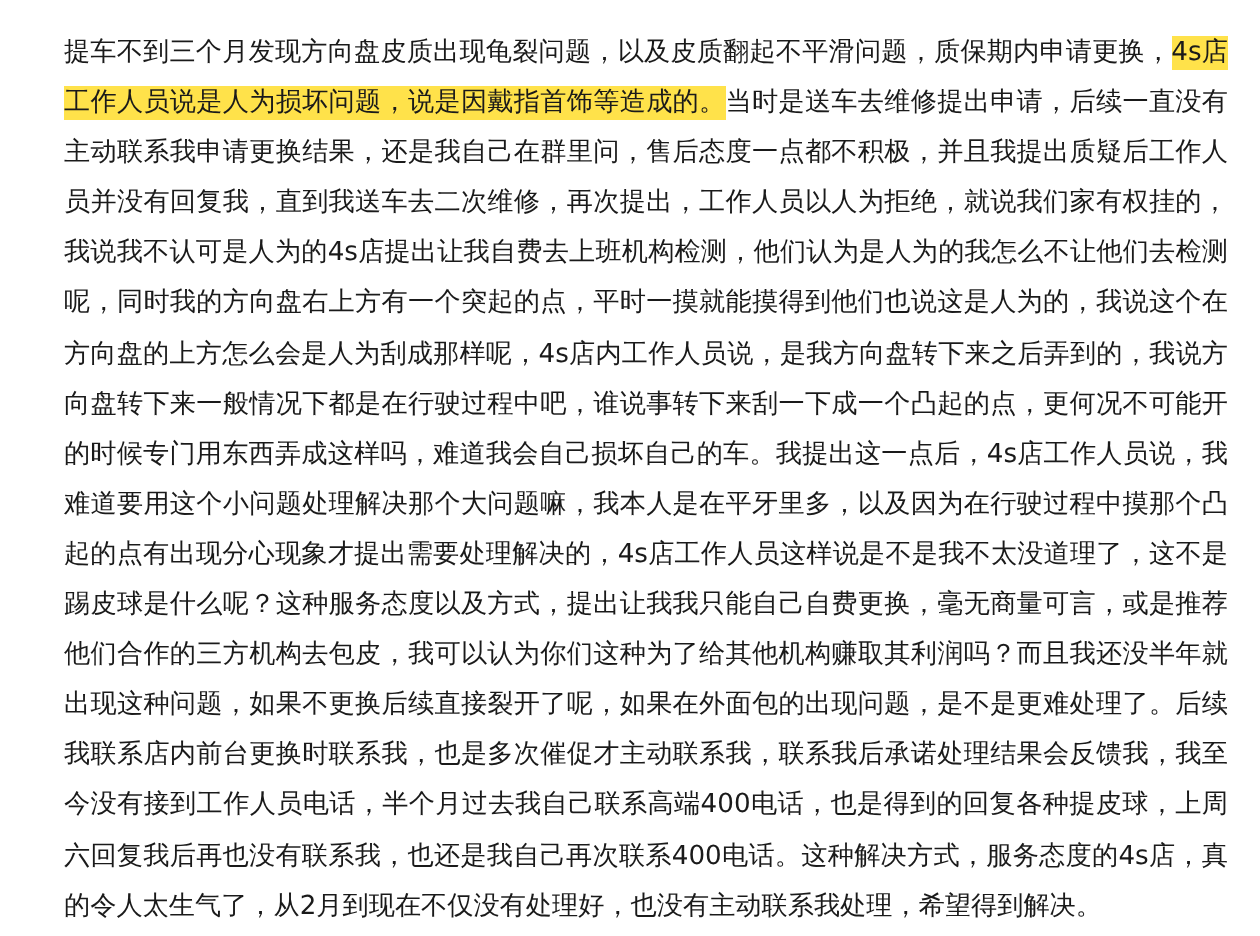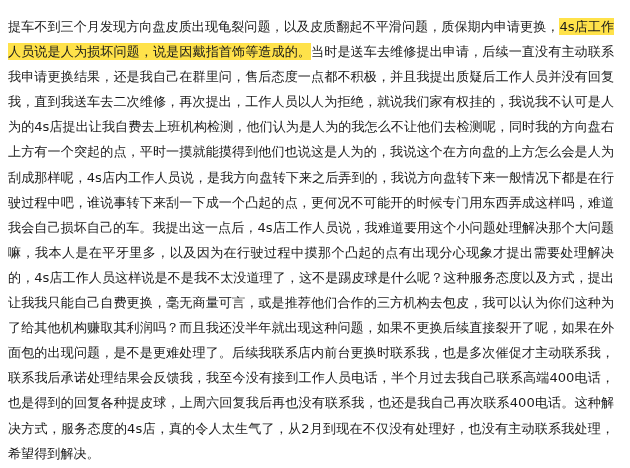--- a/index.html
+++ b/index.html
@@ -12,21 +12,21 @@
     height: 468px;
     overflow: hidden;
     font-family: "DejaVu Sans", "Liberation Sans", sans-serif;
   }
   #page {
     position: relative;
     width: 630px;
     height: 468px;
     background: #ffffff;
     box-sizing: border-box;
-    padding: 14px 16px 10px 8px;
+    padding: 14px 16px 10px 32px;
   }
   .doc-body {
     font-size: 13.1px;
     line-height: 25.1px;
     color: #1a1a1a;
     text-align: justify;
     text-justify: inter-ideograph;
     letter-spacing: 0px;
     word-break: break-all;
   }

